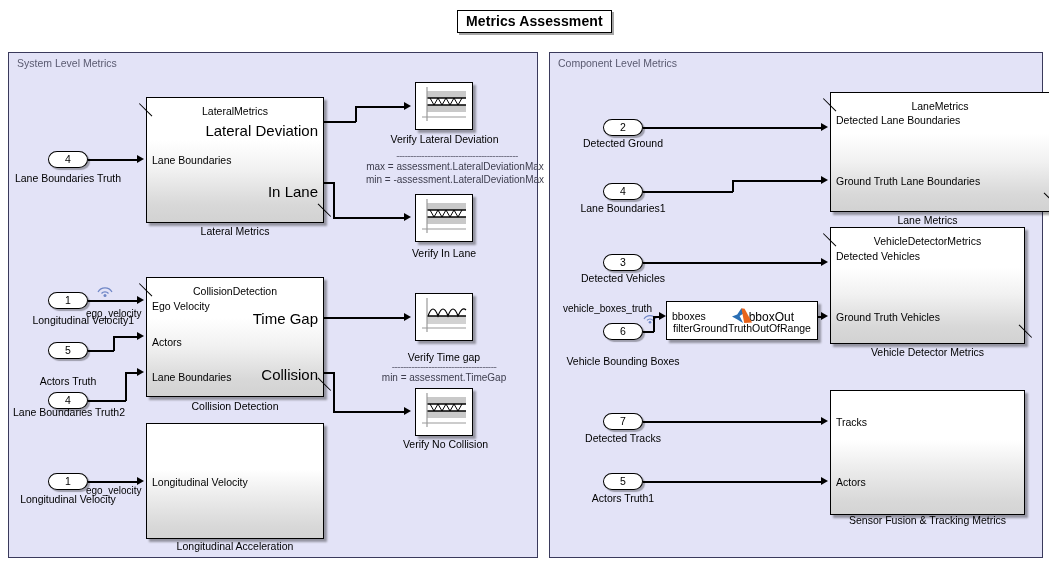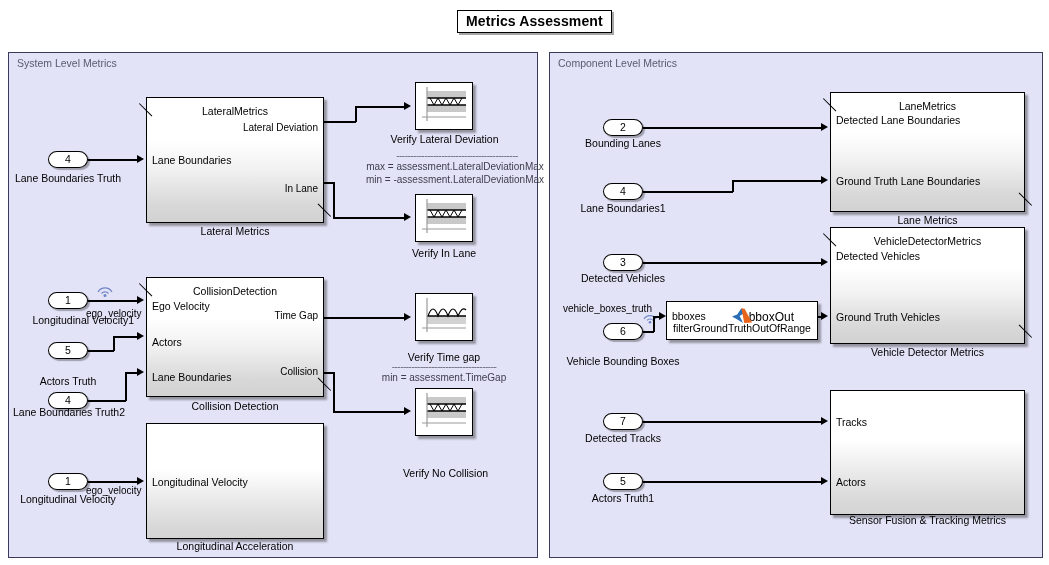--- a/index.html
+++ b/index.html
@@ -47,21 +47,21 @@
   }
   .sub .corner-br::after{
     content:"";position:absolute;right:-4px;bottom:-4px;width:18px;height:18px;
     border-top:1.4px solid #000;transform:rotate(45deg);transform-origin:center;
   }
   .blk-name{
     position:absolute;width:100%;text-align:center;top:7px;left:0;
     font-size:10.5px;white-space:nowrap;
   }
   .port-in{position:absolute;font-size:10.5px;white-space:nowrap;left:5px;}
-  .port-out{position:absolute;font-size:10px;white-space:nowrap;right:5px;}
+  .port-out{position:absolute;font-size:15px;white-space:nowrap;right:5px;}
   .blk-caption{
     position:absolute;font-size:10.5px;white-space:nowrap;text-align:center;
   }
 
   
   .inport{
     position:absolute;width:40px;height:17px;box-sizing:border-box;
     border:1.5px solid #000;border-radius:9px/8.5px;background:#fff;
     font-size:10.5px;line-height:14px;text-align:center;
     box-shadow:2px 2px 1px rgba(0,0,0,.3);
@@ -227,48 +227,48 @@
   <svg width="55" height="45" viewBox="0 0 55 45">
     <rect x="11" y="8" width="39" height="7" fill="#c9c9c9"></rect>
     <rect x="11" y="22" width="39" height="7" fill="#c9c9c9"></rect>
     <line x1="11" y1="15" x2="50" y2="15" stroke="#000" stroke-width="1.4"></line>
     <line x1="11" y1="22" x2="50" y2="22" stroke="#000" stroke-width="1.4"></line>
     <polyline points="14,15 18,22 22,15 26,22 30,15 34,22 38,15 42,22 46,15" fill="none" stroke="#000" stroke-width="1"></polyline>
     <line x1="11" y1="4" x2="11" y2="38" stroke="#9a9a9a" stroke-width="1.2"></line>
     <line x1="6" y1="34" x2="50" y2="34" stroke="#9a9a9a" stroke-width="1.2"></line>
   </svg>
 </div>
-<div class="blk-caption" style="left:383px;top:438px;width:125px;margin-top:29px;">Verify No Collision</div>
+<div class="blk-caption" style="left:383px;top:438px;width:125px;">Verify No Collision</div>
 
 <div class="sub plain" style="left:146px;top:423px;width:178px;height:116px;">
   <div class="port-in" style="top:52px;">Longitudinal Velocity</div>
 </div>
 <div class="blk-caption" style="left:146px;top:540px;width:178px;">Longitudinal Acceleration</div>
 
 <div class="inport" style="left:48px;top:473px;">1</div>
 <div class="inport-label" style="left:4px;top:493px;width:128px;">Longitudinal Velocity</div>
 <div class="wire h" style="left:88px;top:481px;width:50px;"></div>
 <div class="arrow" style="left:137px;top:477px;"></div>
 <div class="siglabel" style="left:86px;top:485px;">ego_velocity</div>
 
 <div class="panel" id="panel-component">
   <div class="panel-title">Component Level Metrics</div>
 </div>
 
-<div class="sub" style="left:830px;top:92px;width:195px;height:120px;">
+<div class="sub" style="left:830px;top:92px;width:220px;height:120px;">
   <span class="corner-tl"></span>
   <span class="corner-br"></span>
   <div class="blk-name">LaneMetrics</div>
   <div class="port-in" style="top:21px;">Detected Lane Boundaries</div>
   <div class="port-in" style="top:82px;">Ground Truth Lane Boundaries</div>
 </div>
 <div class="blk-caption" style="left:830px;top:214px;width:195px;">Lane Metrics</div>
 
 <div class="inport" style="left:603px;top:119px;">2</div>
-<div class="inport-label" style="left:563px;top:137px;width:120px;">Bounding Lanes</div>
+<div class="inport-label" style="left:563px;top:137px;width:120px;">Detected Ground</div>
 <div class="wire h" style="left:643px;top:127px;width:178px;"></div>
 <div class="arrow" style="left:821px;top:123px;"></div>
 
 <div class="inport" style="left:603px;top:183px;">4</div>
 <div class="inport-label" style="left:563px;top:202px;width:120px;">Lane Boundaries1</div>
 <div class="wire h" style="left:643px;top:191px;width:90px;"></div>
 <div class="wire v" style="left:732px;top:180px;height:12px;"></div>
 <div class="wire h" style="left:732px;top:180px;width:89px;"></div>
 <div class="arrow" style="left:821px;top:176px;"></div>
 

